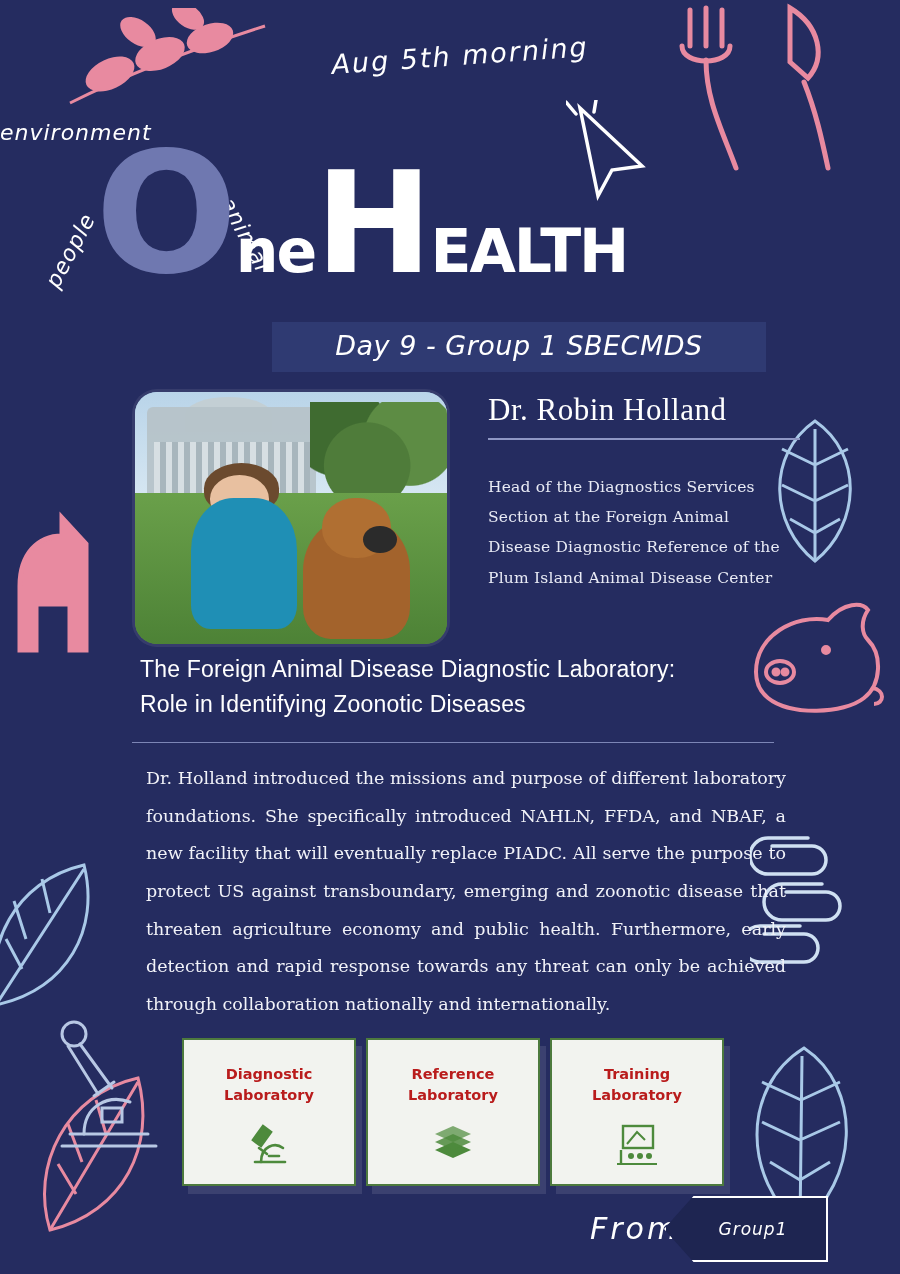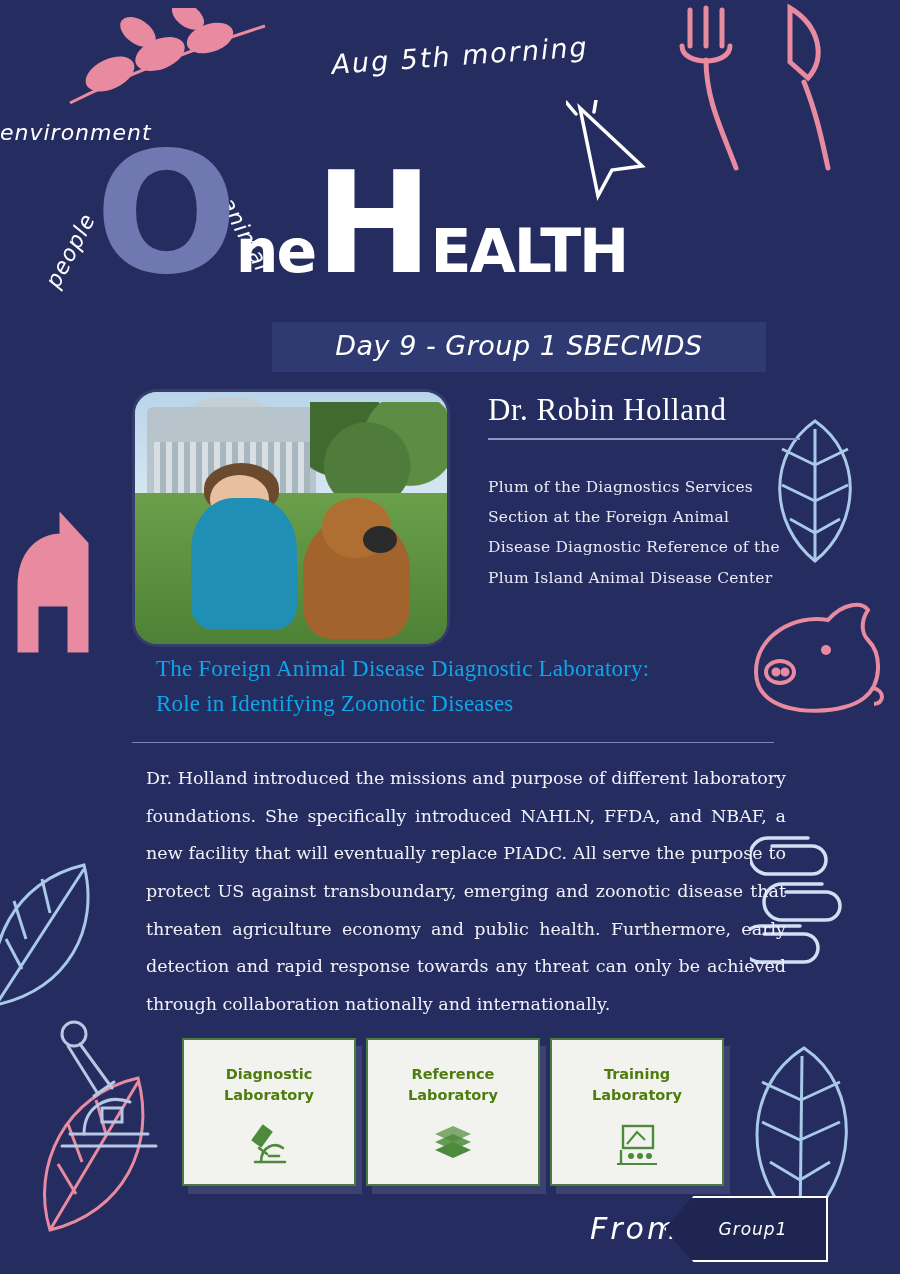--- a/index.html
+++ b/index.html
@@ -167,24 +167,24 @@
     font-family: "DejaVu Serif", serif;
     font-size: 15.5px;
     line-height: 1.95;
     letter-spacing: .2px;
   }
 
   
   .talk-title {
     position: absolute;
     top: 652px;
-    left: 156px;
+    left: 140px;
     width: 650px;
-    color: #0ea5e9;
-    font-family: Liberation Serif, serif;
+    color: #ffffff;
+    font-family: Liberation Sans, sans-serif;
     font-size: 23px;
     line-height: 1.5;
     letter-spacing: .2px;
   }
   .talk-rule {
     position: absolute;
     top: 742px;
     left: 132px;
     width: 642px;
     height: 1px;
@@ -222,21 +222,21 @@
     border: 2px solid #4d7a3e;
     box-shadow: 6px 8px 0 rgba(255,255,255,0.10);
     display: flex;
     flex-direction: column;
     align-items: center;
     justify-content: flex-start;
     padding-top: 24px;
     box-sizing: border-box;
   }
   .card-label {
-    color: #4d7c0f;
+    color: #b91c1c;
     font-family: "DejaVu Sans", sans-serif;
     font-weight: bold;
     font-size: 14.5px;
     line-height: 1.45;
     text-align: center;
   }
   .card-icon { margin-top: 14px; }
 
   
   .from-label {
@@ -414,21 +414,21 @@
     <div class="person-head"></div>
     <div class="person-body"></div>
     <div class="dog-body"></div>
     <div class="dog-head"></div>
     <div class="dog-snout"></div>
   </div>
 
   <div class="speaker-name">Dr. Robin Holland</div>
   <div class="speaker-rule"></div>
   <div class="speaker-role">
-    <div>Plum of the Diagnostics Services</div>
+    <div>Head of the Diagnostics Services</div>
     <div>Section at the Foreign Animal</div>
     <div>Disease Diagnostic Reference of the</div>
     <div>Plum Island Animal Disease Center</div>
   </div>
 
   <div class="talk-title">
     <div>The Foreign Animal Disease Diagnostic Laboratory:</div>
     <div>Role  in  Identifying  Zoonotic  Diseases</div>
   </div>
   <div class="talk-rule"></div>

